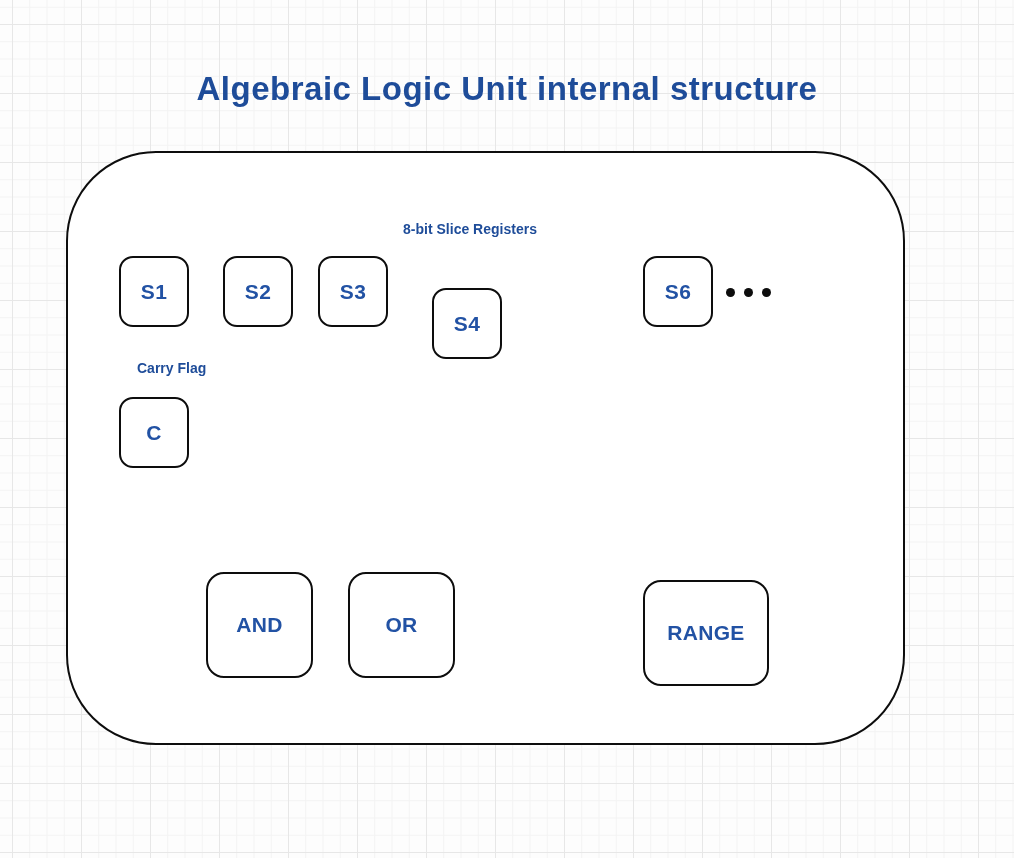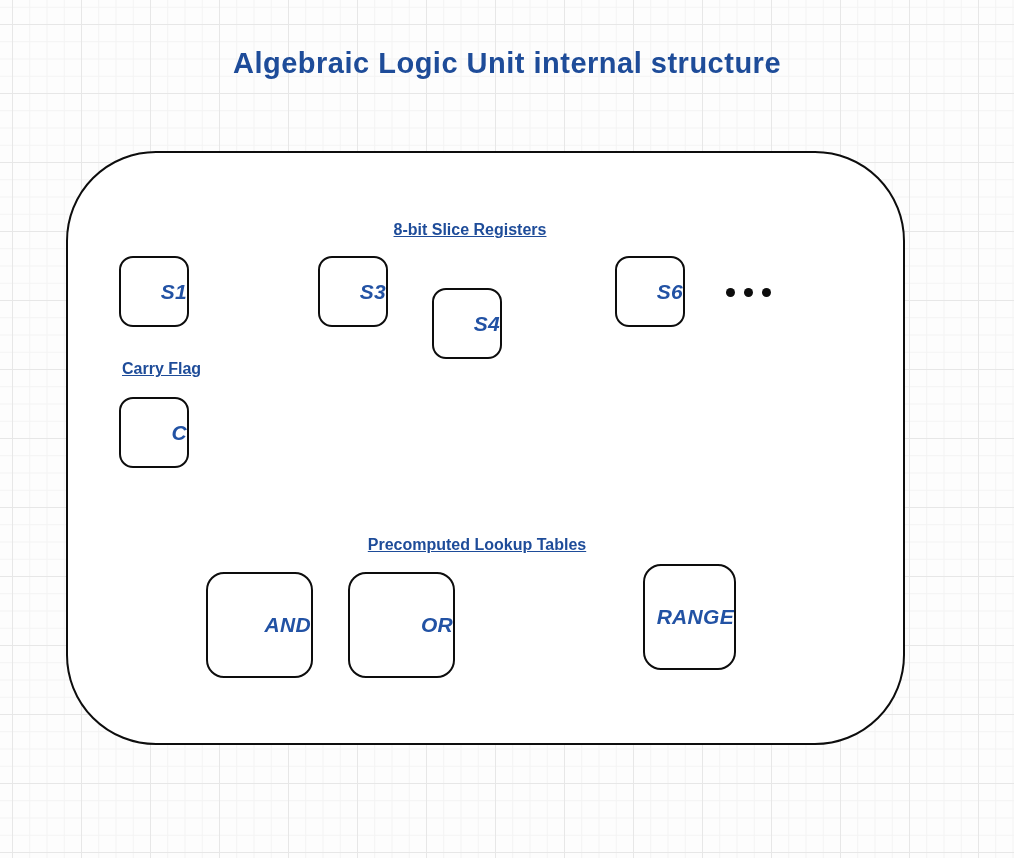--- a/index.html
+++ b/index.html
@@ -20,60 +20,58 @@
     background-image:
       linear-gradient(to right, #e7e7e7 1px, transparent 1px),
       linear-gradient(to bottom, #e7e7e7 1px, transparent 1px),
       linear-gradient(to right, #f3f3f3 1px, transparent 1px),
       linear-gradient(to bottom, #f3f3f3 1px, transparent 1px);
     background-size: 69px 69px, 69px 69px, 17.25px 17.25px, 17.25px 17.25px;
     background-position: 12px 24px, 12px 24px, 12px 6.75px, 12px 6.75px;
   }
   .page-title {
     position: absolute;
-    top: 47px;
+    top: 70px;
     left: 0;
     width: 100%;
     text-align: center;
-    font-size: 29px;
+    font-size: 33px;
     font-weight: 700;
     color: #1e4c99;
     letter-spacing: 0.5px;
   }
   .alu-container {
     position: absolute;
     left: 66px;
     top: 151px;
     width: 839px;
     height: 594px;
     box-sizing: border-box;
     background: #ffffff;
     border: 2px solid #0d0d0d;
     border-radius: 90px;
   }
   .section-heading {
     position: absolute;
-    font-size: 16px;
+    font-size: 14px;
     font-weight: 700;
     color: #1e4c99;
     white-space: nowrap;
-    text-decoration: underline;
   }
   .centered {
     transform: translateX(-50%);
   }
   .node {
     position: absolute;
     box-sizing: border-box;
     background: #ffffff;
     border: 2px solid #0d0d0d;
     display: flex;
     align-items: center;
-    justify-content: flex-end;
-    font-style: italic;
+    justify-content: center;
   }
   .reg-box {
     width: 70px;
     height: 71px;
     border-radius: 14px;
   }
   .lut-box {
     width: 107px;
     height: 106px;
     border-radius: 18px;
@@ -106,48 +104,50 @@
 
   <div class="page-title">Algebraic Logic Unit internal structure</div>
 
   <div class="alu-container"></div>
 
   <div class="section-heading centered" style="left:470px; top:221px;">8-bit Slice Registers</div>
 
   <div class="node reg-box" style="left:119px; top:256px;">
     <span class="node-label">S1</span>
   </div>
+  <div class="node reg-box" style="left:223px; top:256px;">
+    <span class="node-label">S2</span>
+  </div>
   <div class="node reg-box" style="left:318px; top:256px;">
     <span class="node-label">S3</span>
   </div>
   <div class="node reg-box" style="left:432px; top:256px;margin-top:32px;">
     <span class="node-label">S4</span>
   </div>
-  <div class="node reg-box" style="left:615px; top:256px;">
+  <div class="node reg-box" style="left:643px; top:256px;">
     <span class="node-label">S6</span>
   </div>
 
   <div class="ellipsis-dots">
     <span class="dot"></span>
     <span class="dot"></span>
     <span class="dot"></span>
   </div>
 
 
-  <div class="section-heading" style="left:122px; top:360px;">Carry Flag</div>
+  <div class="section-heading" style="left:137px; top:360px;">Carry Flag</div>
 
   <div class="node reg-box" style="left:119px; top:397px;">
     <span class="node-label">C</span>
   </div>
 
-  <div class="section-heading centered" style="left:477px; top:536px;">Precomputed Lookup Tables</div>
 
   <div class="node lut-box" style="left:348px; top:572px;">
     <span class="node-label">OR</span>
   </div>
   <div class="node lut-box" style="left:206px; top:572px;">
     <span class="node-label">AND</span>
   </div>
-  <div class="node lut-box" style="left:643px; top:564px; width:93px;">
+  <div class="node lut-box" style="left:643px; top:580px; width:126px;">
     <span class="node-label">RANGE</span>
   </div>
 
 </div>
 
 </body></html>

